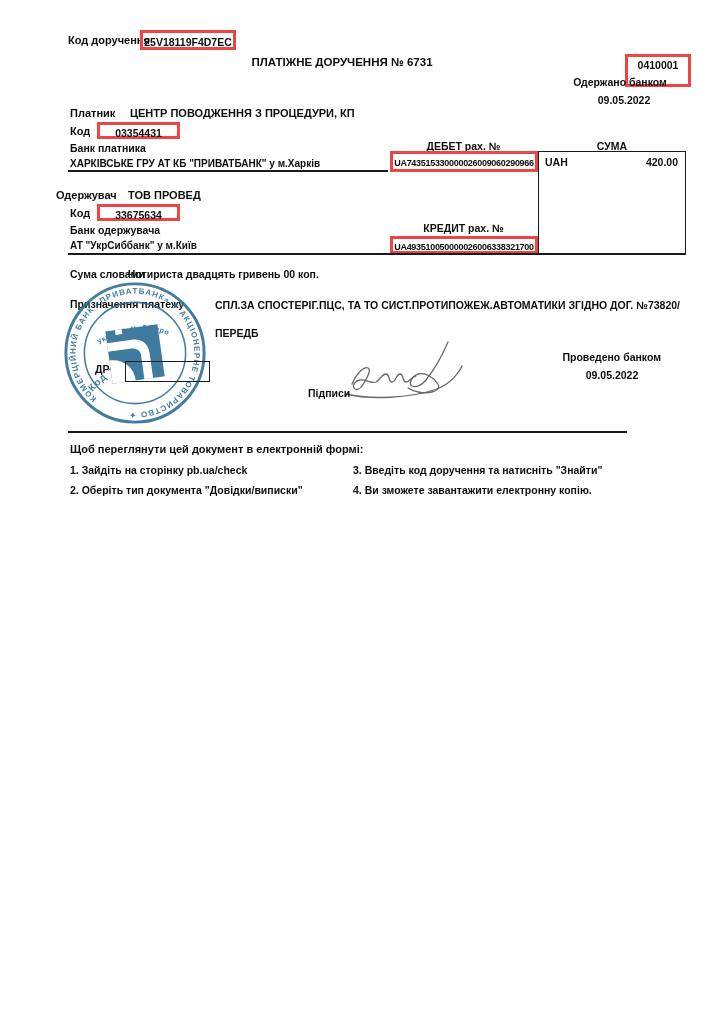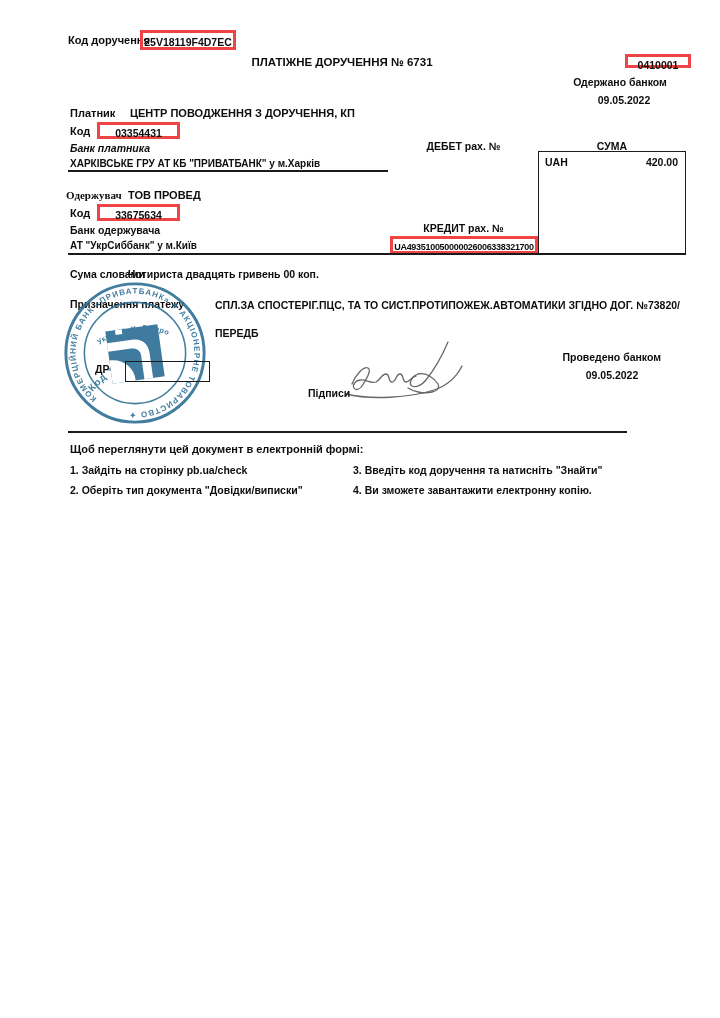--- a/index.html
+++ b/index.html
@@ -22,42 +22,43 @@
 </head>
 <body>
 
 <div class="page">
 
   <div class="abs fs11" style="left:68px;top:34px;">Код доручення</div>
   <div class="abs box fs105 center" style="left:140px;top:30px;width:96px;height:20px;line-height:19px;">25V18119F4D7EC</div>
 
   <div class="abs fs115 center" style="left:0;top:56px;width:684px;">ПЛАТІЖНЕ ДОРУЧЕННЯ № 6731</div>
 
-  <div class="abs box fs105 center" style="left:625px;top:54px;width:66px;height:14px;line-height:16px;">0410001</div>
+  <div class="abs box fs105 center" style="left:625px;top:54px;width:66px;height:33px;line-height:16px;">0410001</div>
   <div class="abs fs105 center" style="left:545px;top:76px;width:150px;">Одержано банком</div>
   <div class="abs fs105 center" style="left:549px;top:94px;width:150px;">09.05.2022</div>
 
   <div class="abs fs11" style="left:70px;top:107px;">Платник</div>
-  <div class="abs fs11" style="left:130px;top:107px;">ЦЕНТР ПОВОДЖЕННЯ З ДОРУЧЕННЯ, КП</div>
+  <div class="abs fs11" style="left:130px;top:107px;">ЦЕНТР ПОВОДЖЕННЯ З ПРОЦЕДУРИ, КП</div>
   <div class="abs fs11" style="left:70px;top:125px;">Код</div>
   <div class="abs box fs105 center" style="left:97px;top:122px;width:83px;height:17px;line-height:16px;">03354431</div>
 
-  <div class="abs fs105" style="left:70px;top:142px;font-style:italic;">Банк платника</div>
+  <div class="abs fs105" style="left:70px;top:142px;">Банк платника</div>
   <div class="abs fs105 center" style="left:390px;top:140px;width:147px;">ДЕБЕТ рах. №</div>
   <div class="abs fs105 center" style="left:538px;top:140px;width:148px;">СУМА</div>
 
   <div class="abs fs10" style="left:70px;top:158px;">ХАРКІВСЬКЕ ГРУ АТ КБ "ПРИВАТБАНК" у м.Харків</div>
   <div class="hline" style="left:68px;top:170px;width:320px;"></div>
 
+  <div class="abs box acct" style="left:390px;top:151px;width:148px;height:21px;">UA743515330000026009060290966</div>
 
   <div class="sumbox" style="left:538px;top:151px;width:148px;height:103px;"></div>
   <div class="abs fs105" style="left:545px;top:156px;">UAH</div>
   <div class="abs fs105 right" style="left:540px;top:156px;width:138px;">420.00</div>
 
-  <div class="abs fs11" style="left:66px;top:189px;font-family:Liberation Serif, serif;">Одержувач</div>
+  <div class="abs fs11" style="left:56px;top:189px;">Одержувач</div>
   <div class="abs fs11" style="left:128px;top:189px;">ТОВ ПРОВЕД</div>
   <div class="abs fs11" style="left:70px;top:207px;">Код</div>
   <div class="abs box fs105 center" style="left:97px;top:204px;width:83px;height:17px;line-height:16px;">33675634</div>
 
   <div class="abs fs105" style="left:70px;top:224px;">Банк одержувача</div>
   <div class="abs fs105 center" style="left:390px;top:222px;width:147px;">КРЕДИТ рах. №</div>
 
   <div class="abs fs10" style="left:70px;top:240px;">АТ "УкрСиббанк" у м.Київ</div>
   <div class="abs box acct" style="left:390px;top:236px;width:148px;height:18px;line-height:16px;">UA493510050000026006338321700</div>
 

